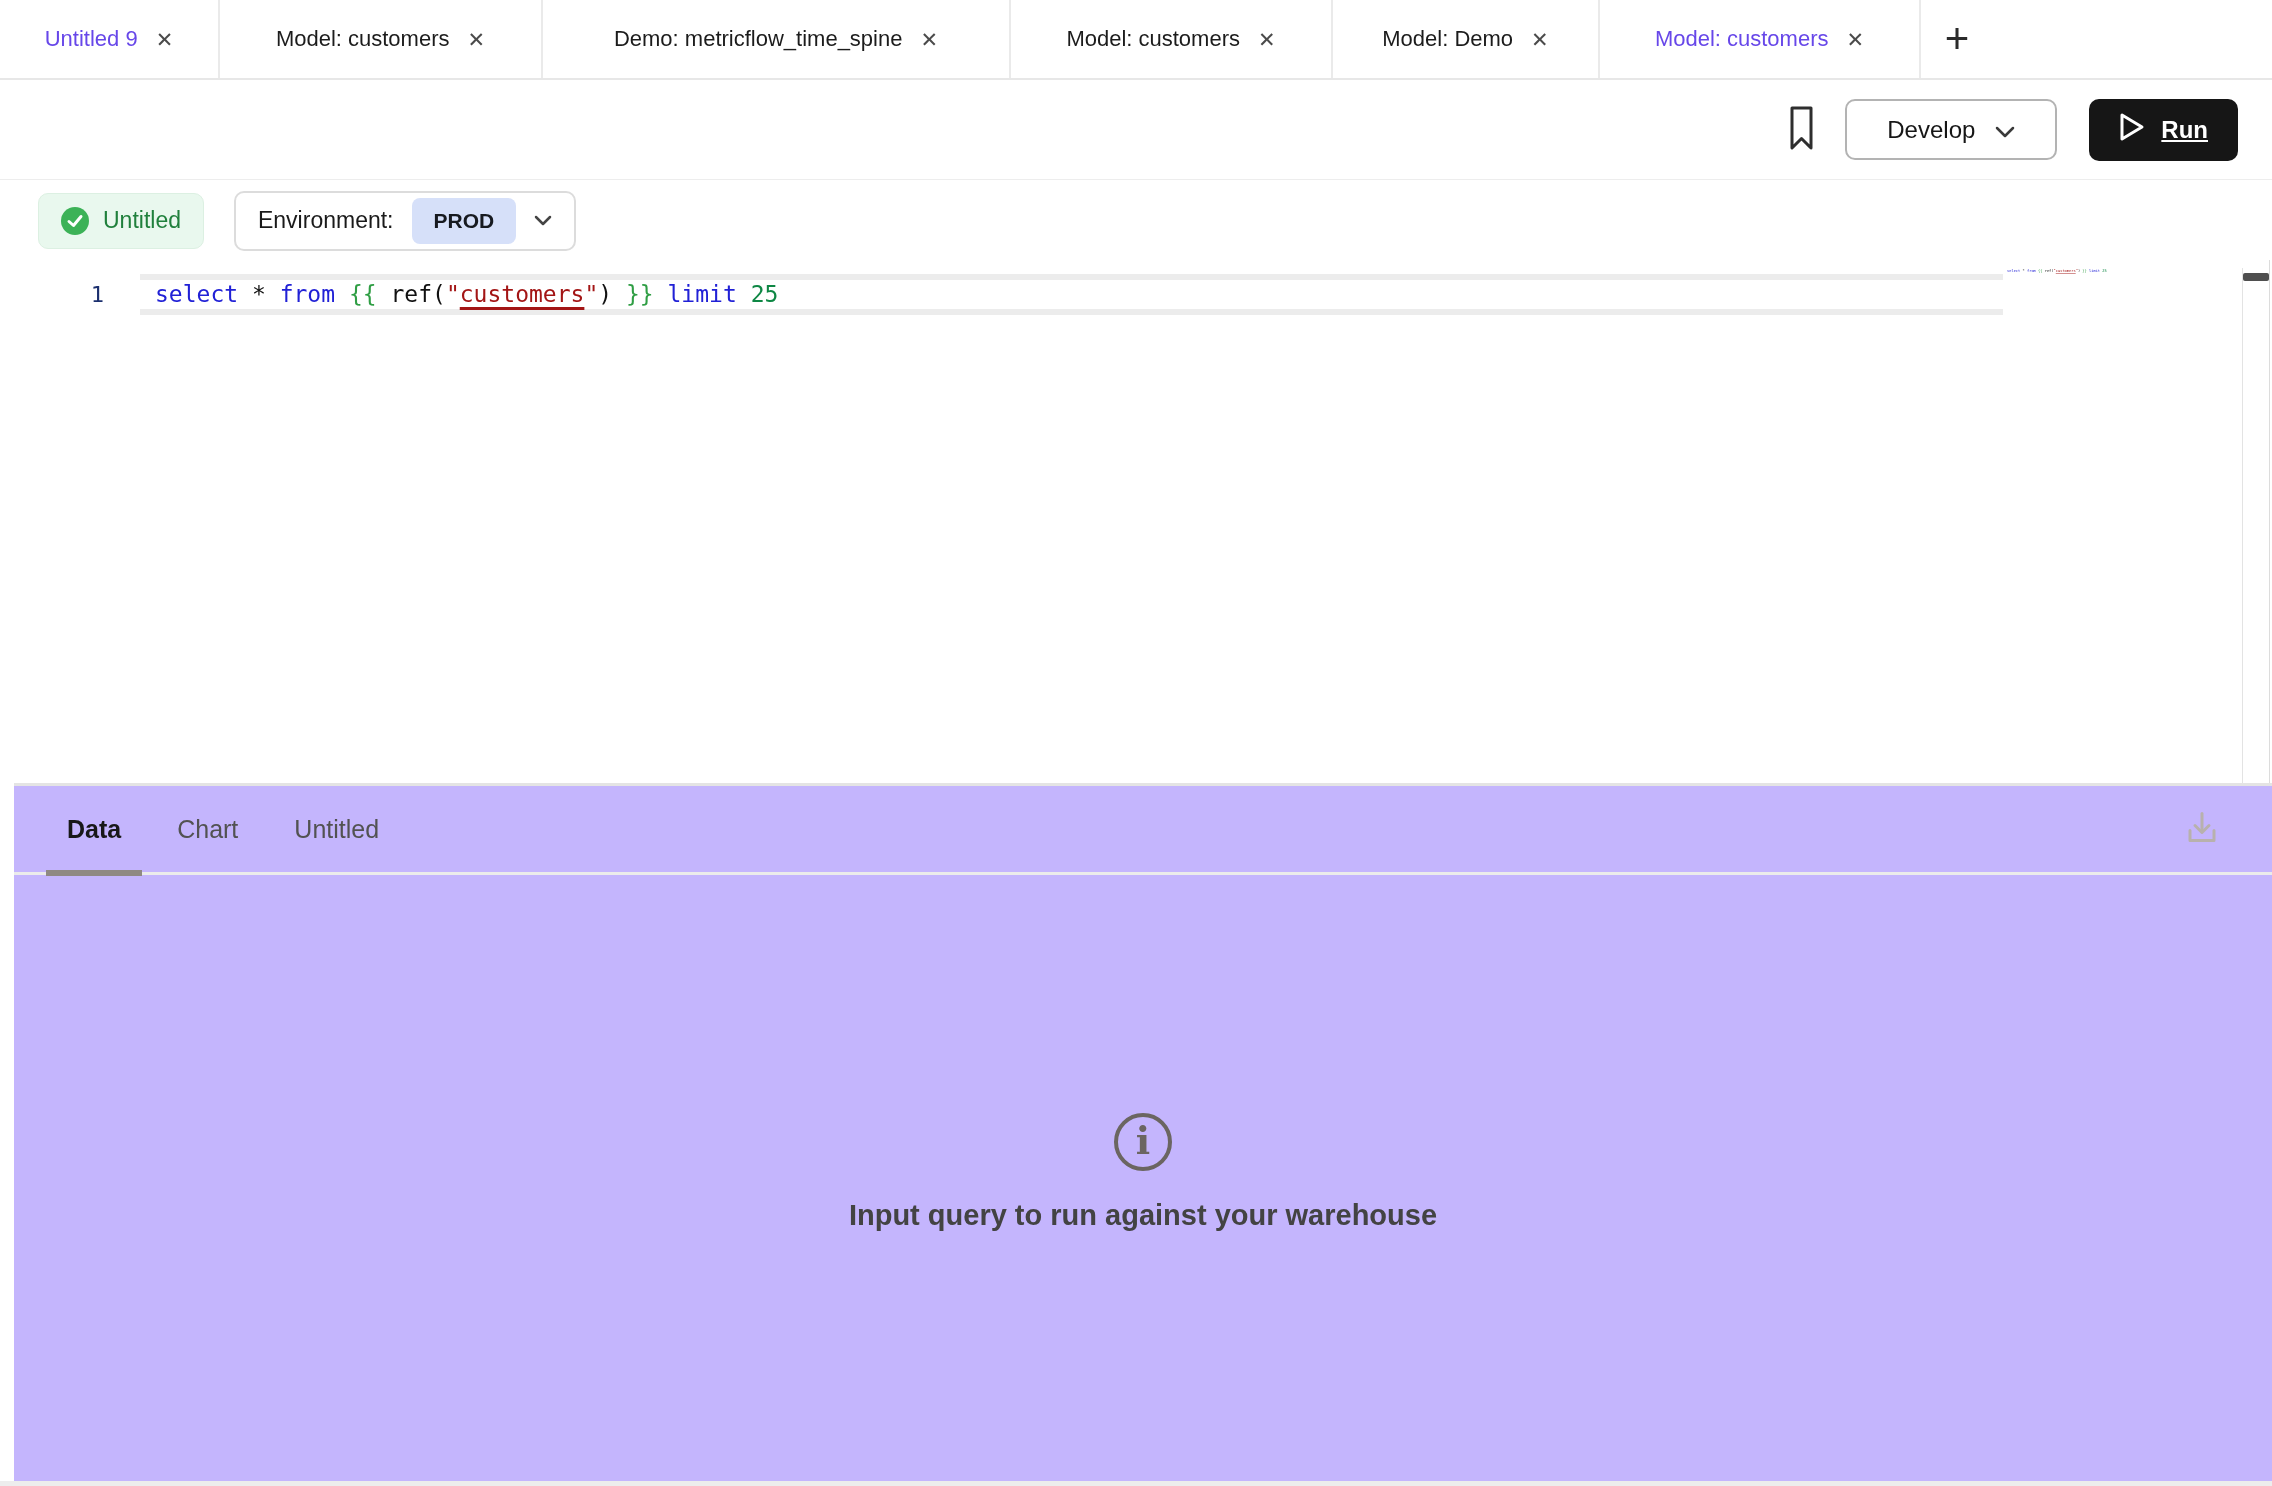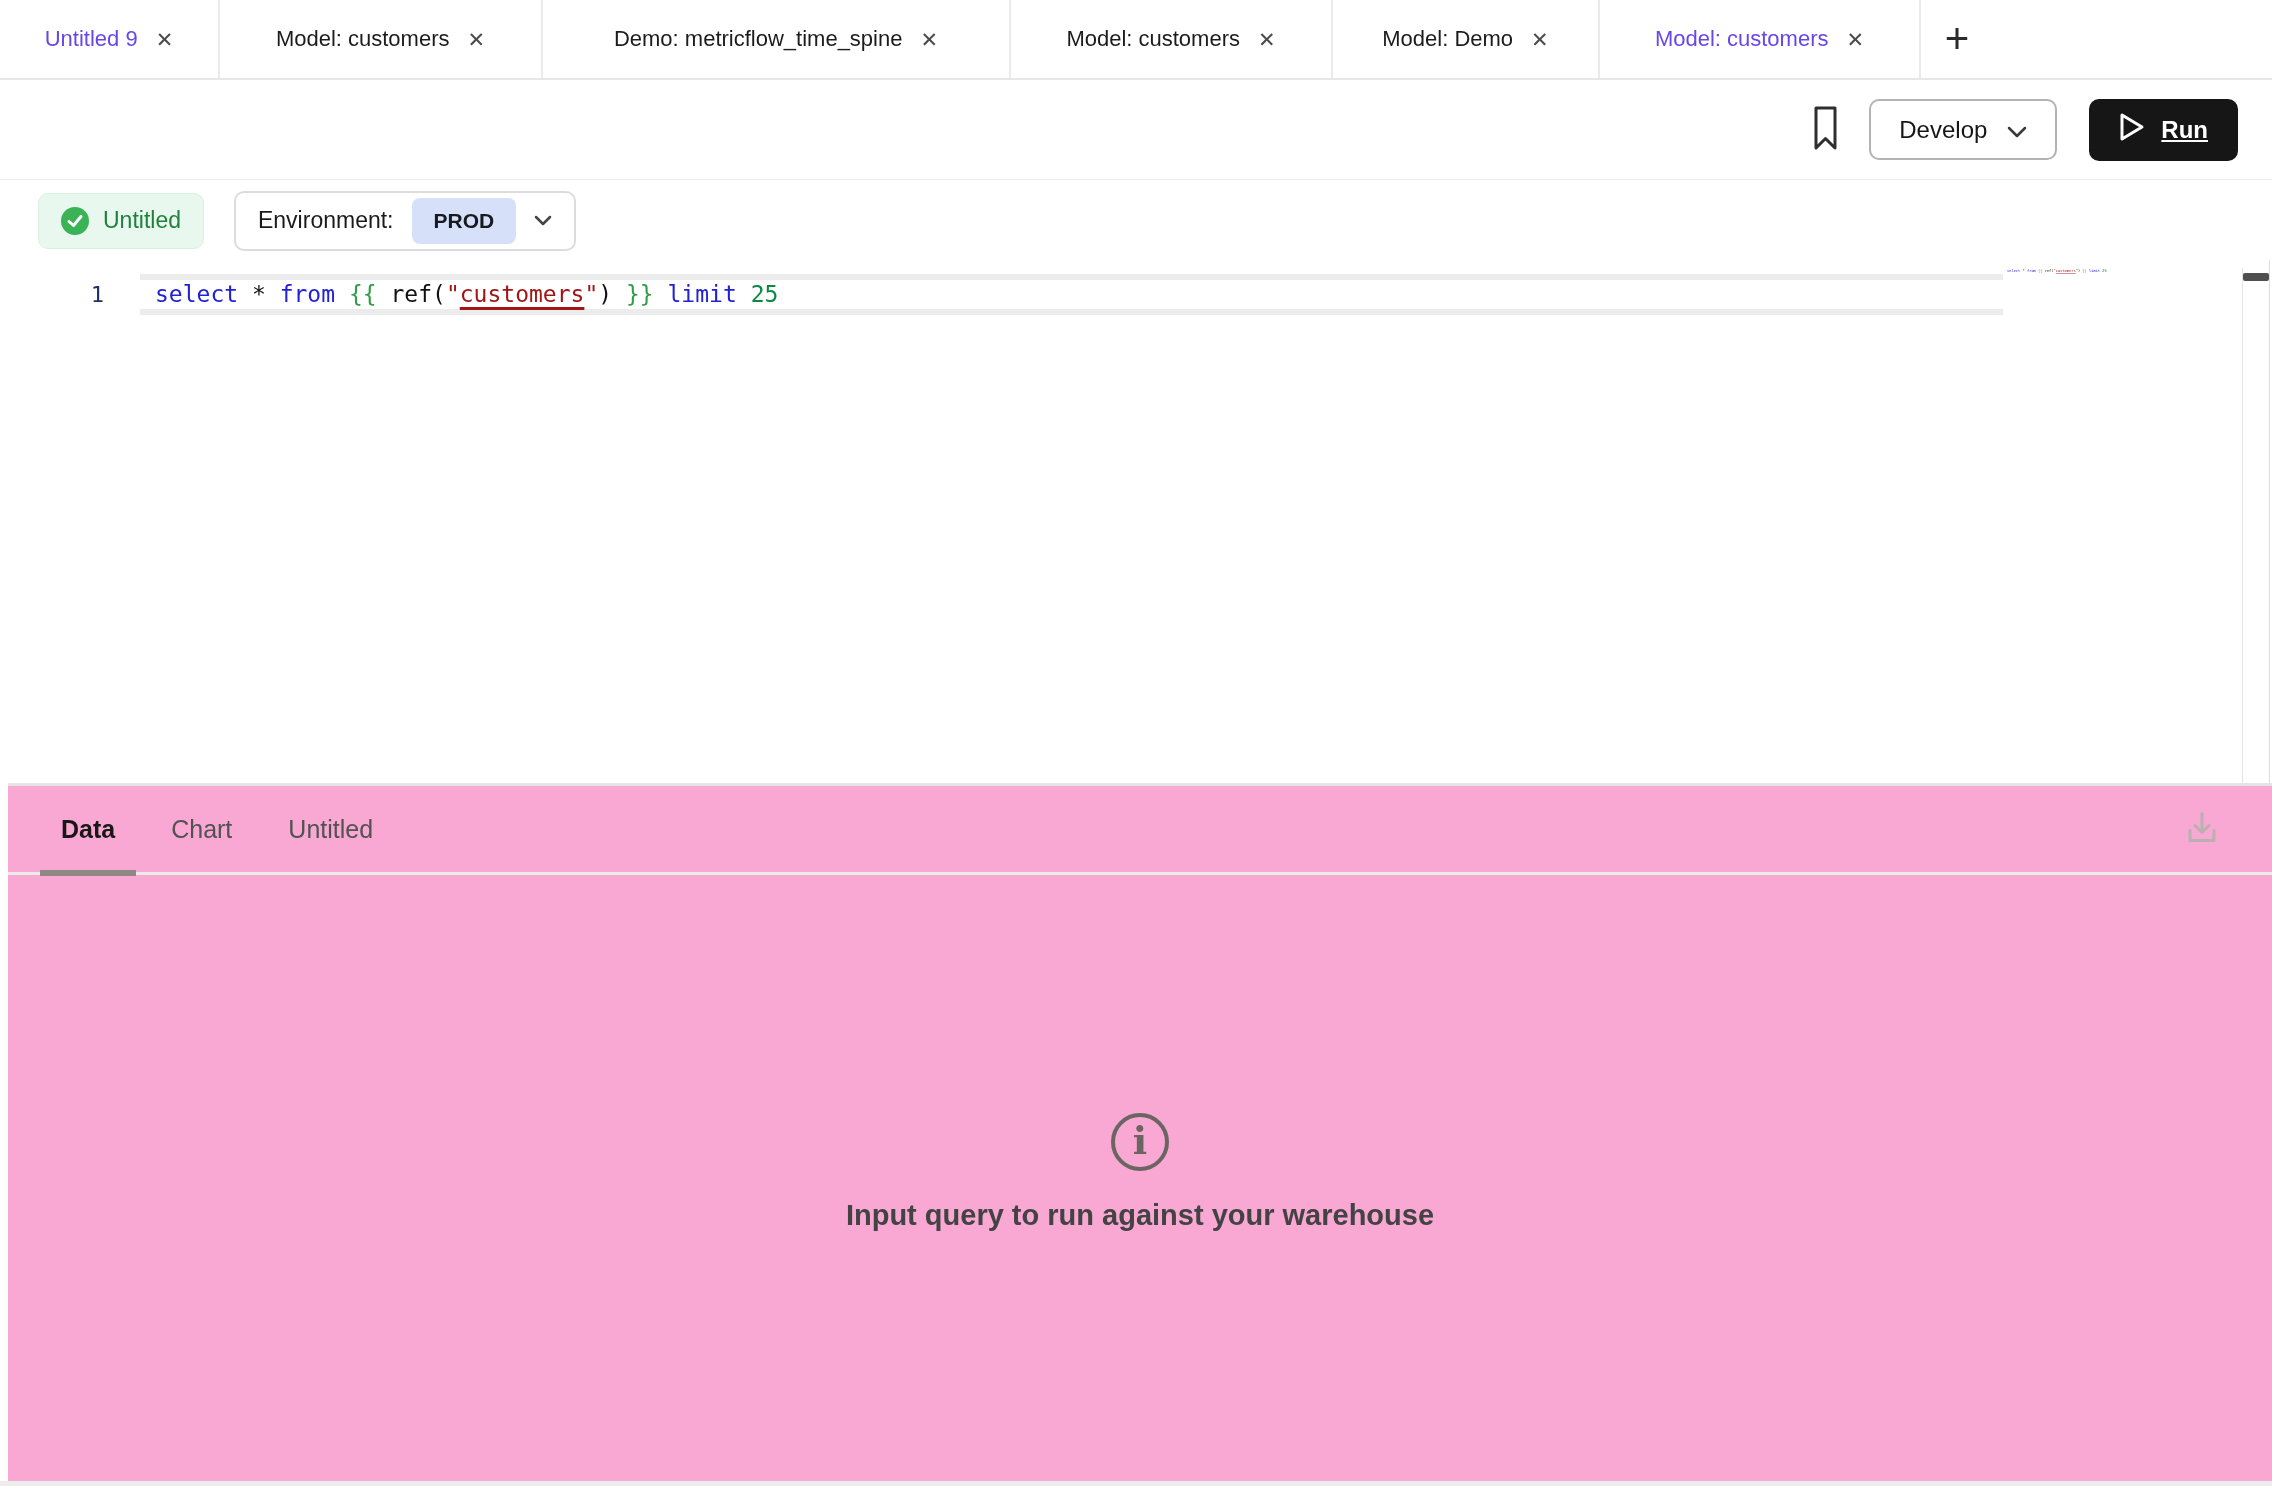--- a/index.html
+++ b/index.html
@@ -15,21 +15,21 @@
   .tab-close{font-size:21px;color:#4b4b4b;line-height:1;}
   .tab-add{display:flex;align-items:center;justify-content:center;width:72px;
            font-size:42px;font-weight:300;color:#2b2b2b;}
 
   
   .toolbar{position:absolute;top:80px;left:0;right:0;height:100px;background:#fff;
            border-bottom:1px solid #ededed;display:flex;align-items:center;justify-content:flex-end;
            gap:32px;padding-right:34px;box-sizing:border-box;}
   .icon-btn{display:flex;align-items:center;justify-content:center;background:none;border:none;padding:0;}
   .develop-btn{height:61px;border:2px solid #b3b3b3;border-radius:10px;background:#fff;
-               display:flex;align-items:center;gap:20px;padding:0 28px;font-size:24px;color:#161616;
+               display:flex;align-items:center;gap:20px;padding:0 40px;font-size:24px;color:#161616;
                font-family:inherit;}
   .run-btn{height:62px;border:none;border-radius:10px;background:var(--run-button-bg,#161616);color:#fff;
            display:flex;align-items:center;gap:16px;padding:0 30px;font-size:24px;font-weight:600;font-family:inherit;text-decoration:underline;}
 
   
   .status-row{position:absolute;top:181px;left:0;right:0;height:79px;display:flex;align-items:center;
               padding-left:38px;gap:30px;box-sizing:border-box;}
   .connected-badge{height:56px;background:var(--connected-bg,#e9f8ee);border:1px solid #dcf0e2;border-radius:10px;
                    display:flex;align-items:center;gap:14px;padding:0 22px;
                    color:var(--connected-text,#20803c);font-size:23px;font-weight:500;box-sizing:border-box;}
@@ -55,21 +55,21 @@
   .tok-jinja{color:var(--code-jinja,#2f9e44);}
   .tok-number{color:var(--code-number,#0e8744);}
   .minimap{position:absolute;left:2007px;top:9px;width:100px;height:14px;overflow:visible;}
   .minimap-inner{transform:scale(0.16);transform-origin:0 0;white-space:pre;
                  font-family:"DejaVu Sans Mono",monospace;font-size:23px;}
   .editor-scroll-left-line{position:absolute;left:2242px;top:8px;width:1px;height:515px;background:#e3e3e3;}
   .editor-scroll-thumb{position:absolute;left:2243px;top:13px;width:26px;height:8px;background:#4f4f4f;border-radius:2px;}
   .right-edge-line{position:absolute;left:2269px;top:260px;width:1px;height:1221px;background:#dcdcdc;}
 
   
-  .results{position:absolute;top:783px;left:8px;right:0;height:698px;background:#f9a8d4;
+  .results{position:absolute;top:783px;left:14px;right:0;height:698px;background:#c4b5fd;
            border-top:3px solid #e4e4e4;box-sizing:border-box;}
   .results-tabbar{position:relative;height:89px;border-bottom:3px solid #ebebeb;display:flex;align-items:center;
                   padding-left:32px;box-sizing:border-box;}
   .rtab{position:relative;height:100%;display:flex;align-items:center;padding:0 21px;margin-right:14px;
         font-size:25px;color:#525252;}
   .rtab--active{color:#181818;font-weight:600;}
   .rtab--active::after{content:"";position:absolute;left:0;right:0;bottom:-4px;height:6px;background:#8f8983;}
   .download-btn{position:absolute;right:50px;top:50%;transform:translateY(-50%);background:none;border:none;padding:0;}
   .empty-state{position:absolute;top:327px;left:0;width:100%;display:flex;flex-direction:column;align-items:center;}
   .info-circle{width:58px;height:58px;border:4px solid #6b6561;border-radius:50%;

